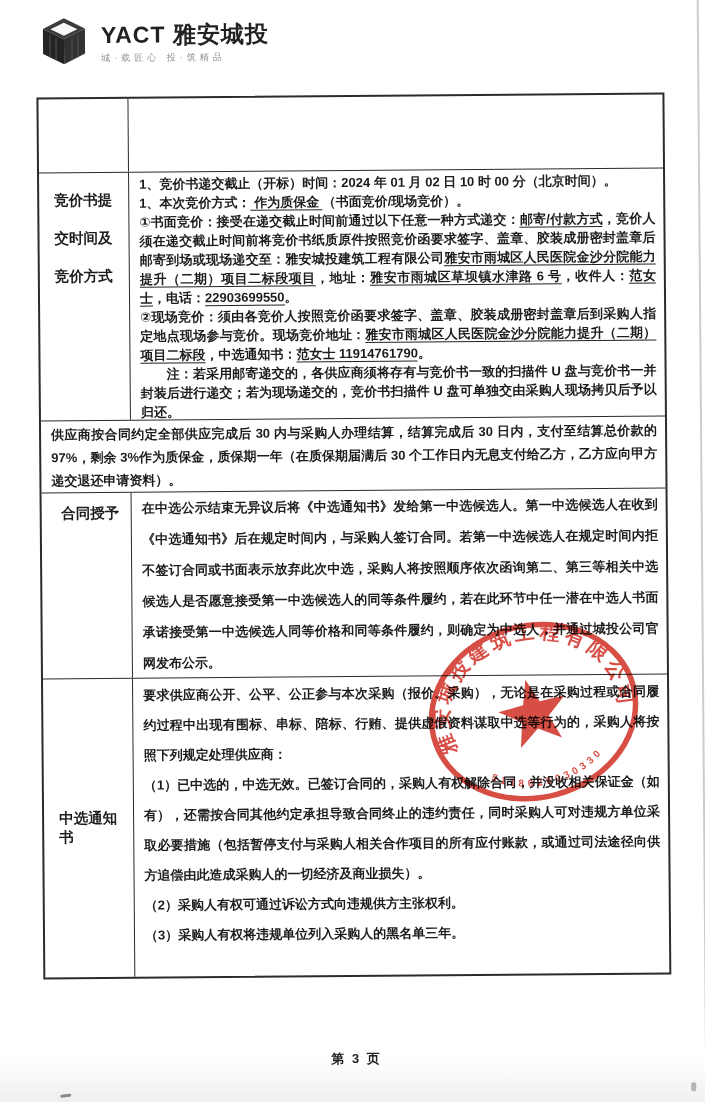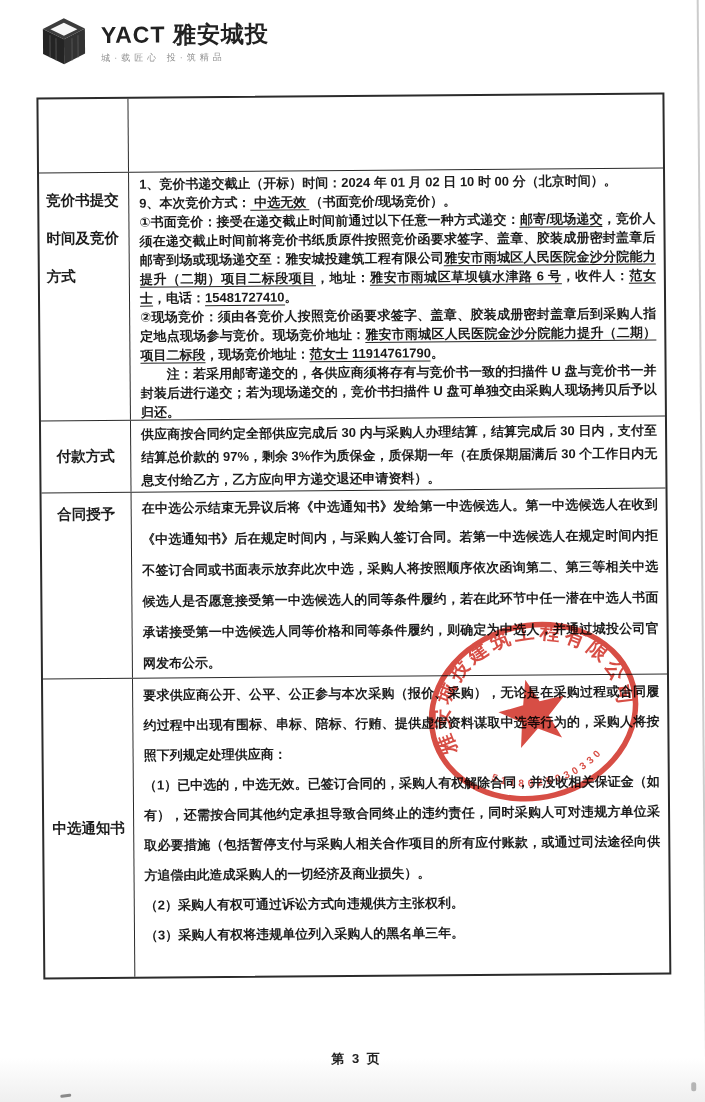--- a/index.html
+++ b/index.html
@@ -43,24 +43,24 @@
   }
   .t-row{display:flex;box-sizing:border-box;}
   .t-row + .t-row{border-top:1px solid #2b2b2b;}
   .t-label{
     width:90px;flex:0 0 90px;border-right:1px solid #2b2b2b;
     box-sizing:border-box;
     display:flex;justify-content:center;
     font-size:14.5px;font-weight:bold;
     padding:0 7px;
   }
-  .t-label .lbl{display:block;}
+  .t-label .lbl{display:block;margin-left:8px;}
   .lbl-top{align-items:flex-start;}
   .lbl-top .lbl{padding-top:8px;line-height:38px;}
-  .lbl-top4 .lbl{padding-top:6px;line-height:30px;}
+  .lbl-top4 .lbl{padding-top:6px;line-height:30px;font-family:Liberation Mono, monospace;}
   .lbl-mid{align-items:center;}
   .t-content{
     flex:1 1 auto;box-sizing:border-box;
     padding:0 8px 0 10px;overflow:hidden;
     font-size:13px;font-weight:bold;
   }
   .t-content p.para{margin:0;text-align:justify;}
   .row1{height:73px;}
   .row2{height:248px;}
   .row3{height:72px;}
@@ -131,31 +131,28 @@
         </div>
         <div class="t-content"></div>
       </div>
 
       <div class="t-row row2">
         <div class="t-label lbl-top">
           <span class="lbl">竞价书提交时间及竞价方式</span>
         </div>
         <div class="t-content">
             <p class="para"><span>1、竞价书递交截止（开标）时间：2024 年 01 月 02 日 10 时 00 分（北京时间）。</span></p>
-            <p class="para"><span>9、本次竞价方式：</span><span class="u"> 中选无效 </span><span>（书面竞价/现场竞价）。</span></p>
-            <p class="para"><span>①书面竞价：接受在递交截止时间前通过以下任意一种方式递交：</span><span class="u">邮寄/现场递交</span><span>，竞价人须在递交截止时间前将竞价书纸质原件按照竞价函要求签字、盖章、胶装成册密封盖章后邮寄到场或现场递交至：雅安城投建筑工程有限公司</span><span class="u">雅安市雨城区人民医院金沙分院能力提升（二期）项目二标段项目</span><span>，地址：</span><span class="u">雅安市雨城区草坝镇水津路 6 号</span><span>，收件人：</span><span class="u">范女士</span><span>，电话：</span><span class="u">15481727410</span><span>。</span></p>
-            <p class="para"><span>②现场竞价：须由各竞价人按照竞价函要求签字、盖章、胶装成册密封盖章后到采购人指定地点现场参与竞价。现场竞价地址：</span><span class="u">雅安市雨城区人民医院金沙分院能力提升（二期）项目二标段</span><span>，现场竞价地址：</span><span class="u">范女士 11914761790</span><span>。</span></p>
+            <p class="para"><span>1、本次竞价方式：</span><span class="u"> 作为质保金 </span><span>（书面竞价/现场竞价）。</span></p>
+            <p class="para"><span>①书面竞价：接受在递交截止时间前通过以下任意一种方式递交：</span><span class="u">邮寄/付款方式</span><span>，竞价人须在递交截止时间前将竞价书纸质原件按照竞价函要求签字、盖章、胶装成册密封盖章后邮寄到场或现场递交至：雅安城投建筑工程有限公司</span><span class="u">雅安市雨城区人民医院金沙分院能力提升（二期）项目二标段项目</span><span>，地址：</span><span class="u">雅安市雨城区草坝镇水津路 6 号</span><span>，收件人：</span><span class="u">范女士</span><span>，电话：</span><span class="u">22903699550</span><span>。</span></p>
+            <p class="para"><span>②现场竞价：须由各竞价人按照竞价函要求签字、盖章、胶装成册密封盖章后到采购人指定地点现场参与竞价。现场竞价地址：</span><span class="u">雅安市雨城区人民医院金沙分院能力提升（二期）项目二标段</span><span>，中选通知书：</span><span class="u">范女士 11914761790</span><span>。</span></p>
             <p class="para indent"><span>注：若采用邮寄递交的，各供应商须将存有与竞价书一致的扫描件 U 盘与竞价书一并封装后进行递交；若为现场递交的，竞价书扫描件 U 盘可单独交由采购人现场拷贝后予以归还。</span></p>
           </div>
       </div>
 
       <div class="t-row row3">
-        <div class="t-label lbl-mid">
-          <span class="lbl">付款方式</span>
-        </div>
         <div class="t-content">
             <p class="para"><span>供应商按合同约定全部供应完成后 30 内与采购人办理结算，结算完成后 30 日内，支付至结算总价款的 97%，剩余 3%作为质保金，质保期一年（在质保期届满后 30 个工作日内无息支付给乙方，乙方应向甲方递交退还申请资料）。</span></p>
           </div>
       </div>
 
       <div class="t-row row4">
         <div class="t-label lbl-top lbl-top4">
           <span class="lbl">合同授予</span>
         </div>
         <div class="t-content">

